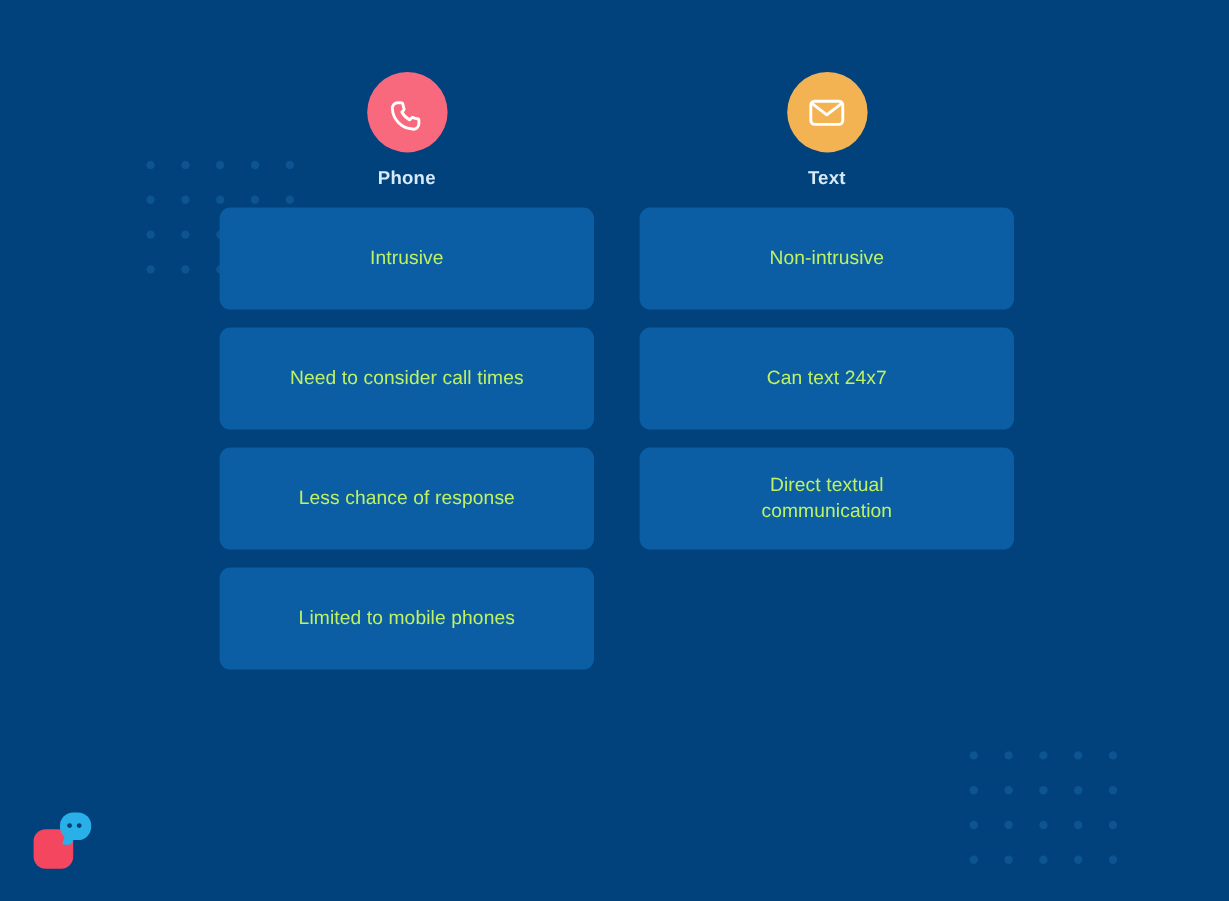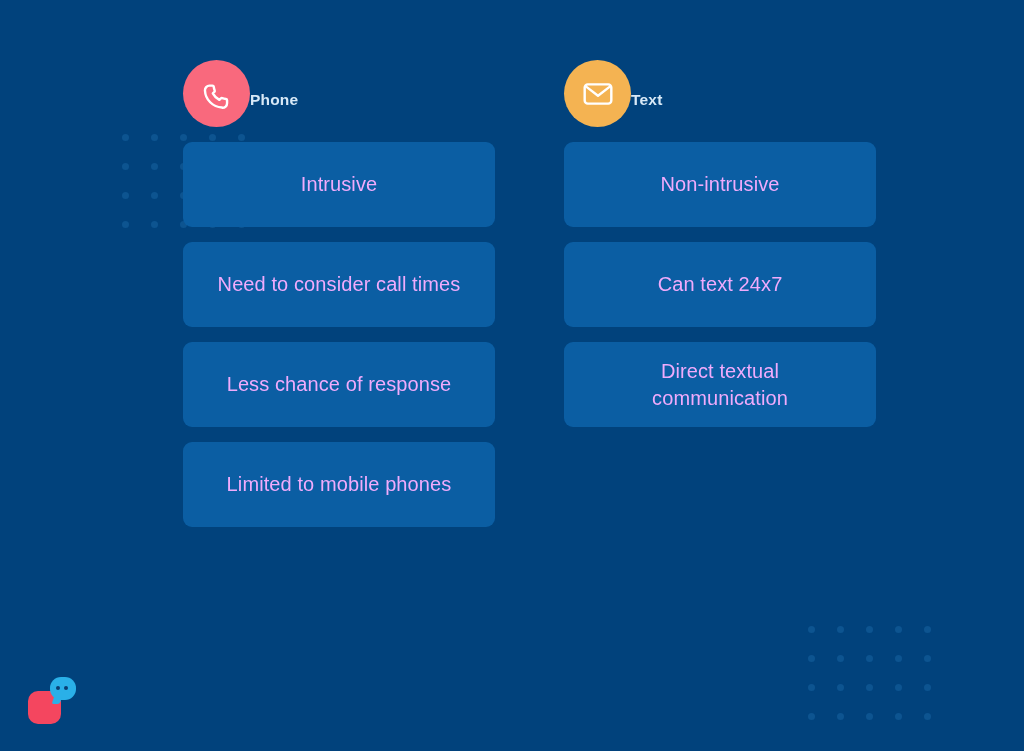--- a/index.html
+++ b/index.html
@@ -49,25 +49,25 @@
     width:1024px;
     height:751px;
   }
 
   .column {
     position:absolute;
     top:60px;
     width:312px;
   }
   #column-phone { left:183px; }
-  #column-text  { left:564px; }
+  #column-text  { left:533px; }
 
   .col-head {
     display:flex;
-    flex-direction:row;
+    flex-direction:column;
     align-items:center;
   }
 
   .icon-circle {
     width:67px;
     height:67px;
     border-radius:50%;
     display:flex;
     align-items:center;
     justify-content:center;
@@ -95,22 +95,22 @@
     background:#0b5ea3;
     border-radius:9px;
     display:flex;
     align-items:center;
     justify-content:center;
     text-align:center;
     padding:0 16px;
   }
 
   .card-text {
-    color:#f0abfc;
-    font-size:20px;
+    color:#bef264;
+    font-size:16px;
     line-height:1.33;
     font-weight:normal;
     white-space:pre-line;
     letter-spacing:.1px;
   }
 
   
   #brand-logo {
     position:absolute;
     left:28px;

